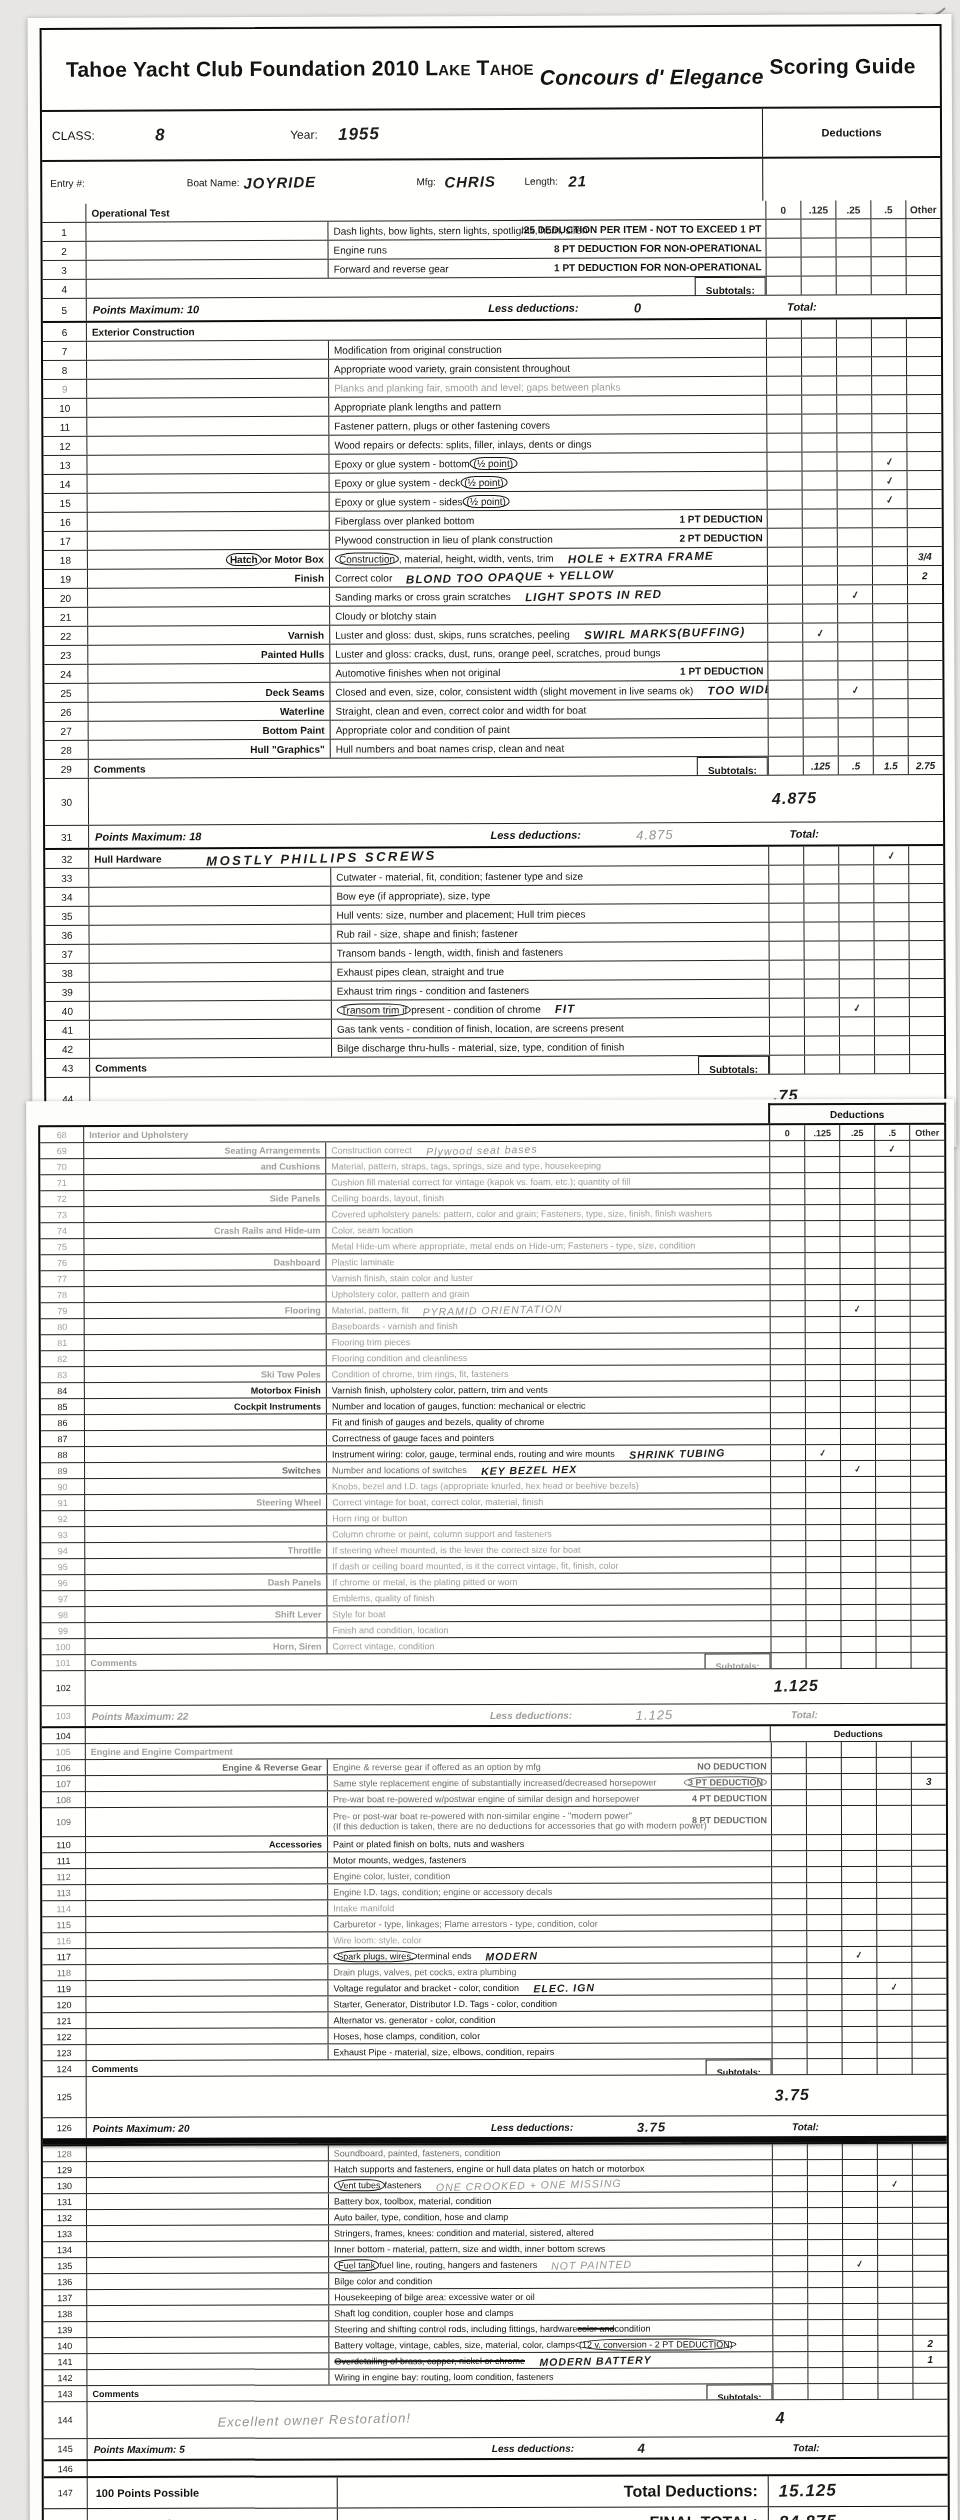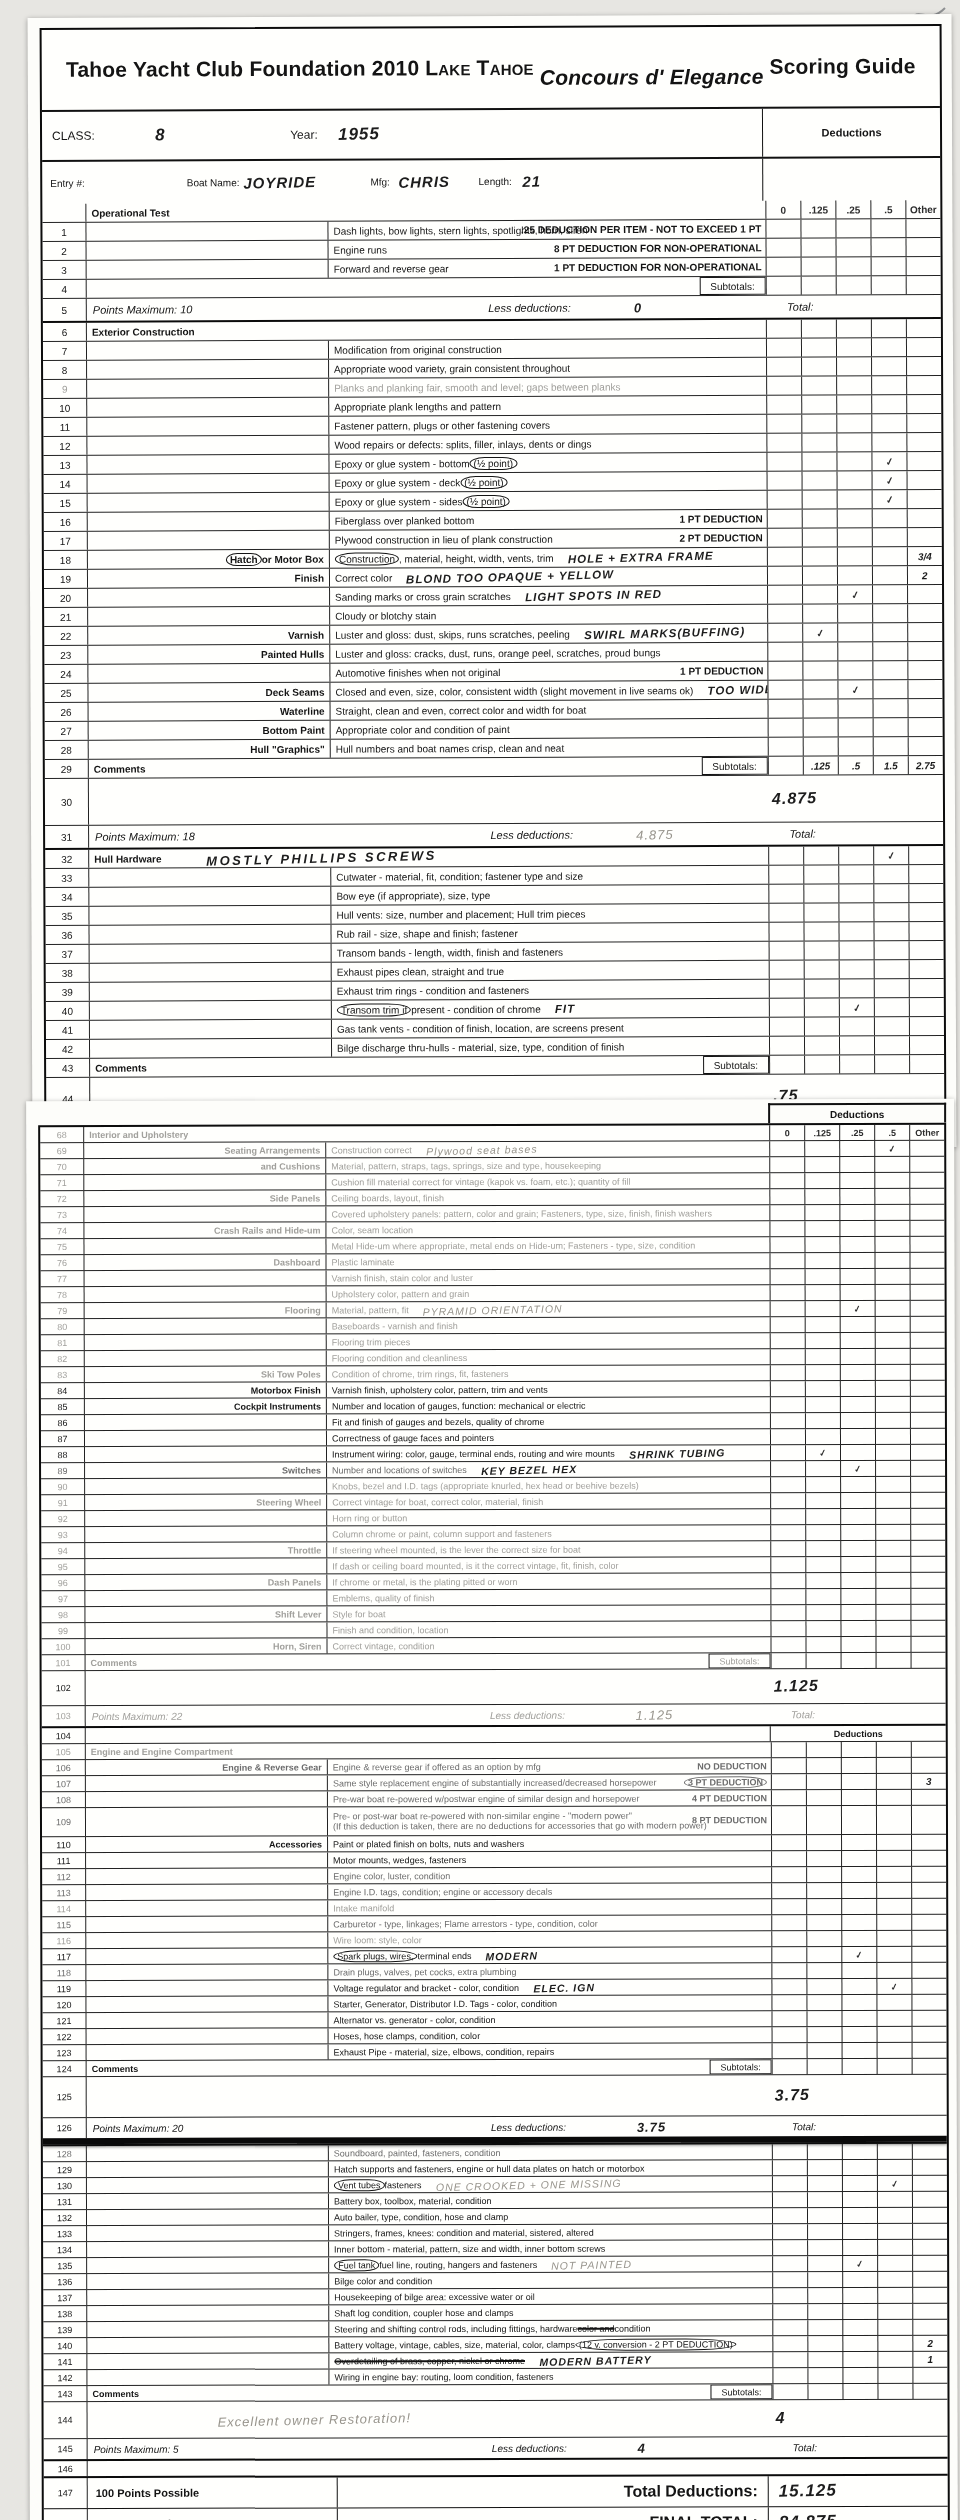--- a/index.html
+++ b/index.html
@@ -38,22 +38,22 @@
   .hw{font-style:italic;font-weight:bold;letter-spacing:1px;display:inline-block;transform:rotate(-1.2deg);color:#1d1d1d;}
   .pencil{color:#98958d;font-weight:normal;}
   .ihw{margin-left:14px;}
   .p1 .ihw{font-size:11.5px;}
   .p2 .ihw{font-size:10.5px;}
   .sechw{font-size:13px;margin-left:45px;letter-spacing:2.5px;}
   .ck{font-weight:bold;transform:rotate(-12deg);color:#2e2e2e;font-style:normal;}
   .hwsm{font-size:10px;letter-spacing:0;}
   .subrow{justify-content:space-between;padding-right:0;}
   .comlabel{font-weight:bold;}
-  .subbox{font-weight:normal;border:1.5px solid #111;align-self:stretch;display:flex;align-items:center;padding:4px 10px;box-sizing:border-box;}
-  .pm{font-style:italic;font-weight:normal;}
+  .subbox{font-weight:bold;border:1.5px solid #111;align-self:stretch;display:flex;align-items:center;padding:12px 10px;box-sizing:border-box;}
+  .pm{font-style:italic;font-weight:bold;}
   .p1 .pm{font-size:11px;} .p2 .pm{font-size:10px;}
   .less{position:absolute;left:47%;}
   .pval{position:absolute;left:64%;font-size:13px;}
   .ptot{position:absolute;left:82%;}
   .cval{position:absolute;left:80%;font-size:16px;}
   .ctext{position:absolute;left:130px;font-size:13px;letter-spacing:1px;}
   .dedbox{width:176px;min-width:176px;border-left:1.5px solid #111;display:flex;align-items:center;justify-content:center;font-weight:bold;box-sizing:border-box;}
   .dedhead{margin-left:auto;width:178px;border:2px solid #111;border-bottom:none;text-align:center;font-weight:bold;font-size:10px;height:20px;line-height:20px;box-sizing:border-box;}
   .c-lab{width:250px;min-width:250px;border-right:1.5px solid #111;font-weight:bold;padding-left:8px;display:flex;align-items:center;font-size:11px;box-sizing:border-box;}
   .c-big{flex:1;display:flex;align-items:center;justify-content:flex-end;font-weight:bold;font-size:16px;padding-right:10px;box-sizing:border-box;}
@@ -95,21 +95,21 @@
       <span class="lab" style="margin-left:125px">Year:</span>
       <span class="hw hw-big" style="margin-left:20px">1955</span>
       <div class="dedcell">
           <span>Deductions</span>
         </div>
     </div>
     <div class="entry-row">
       <span class="lab" style="margin-left:8px">Entry #:</span>
       <span class="lab" style="margin-left:102px">Boat Name:</span>
       <span class="hw hw-med" style="margin-left:4px">JOYRIDE</span>
-      <span class="lab" style="margin-left:54px">Mfg:</span>
+      <span class="lab" style="margin-left:100px">Mfg:</span>
       <span class="hw hw-med" style="margin-left:8px">CHRIS</span>
       <span class="lab" style="margin-left:29px">Length:</span>
       <span class="hw hw-med" style="margin-left:10px">21</span>
       <div class="dedcell"></div>
     </div>
     <div id="rows-p1">
         <div class="row t-sec">
           <div class="c-num"></div>
           <div class="c-span sec-label">
             <span>Operational Test</span>

